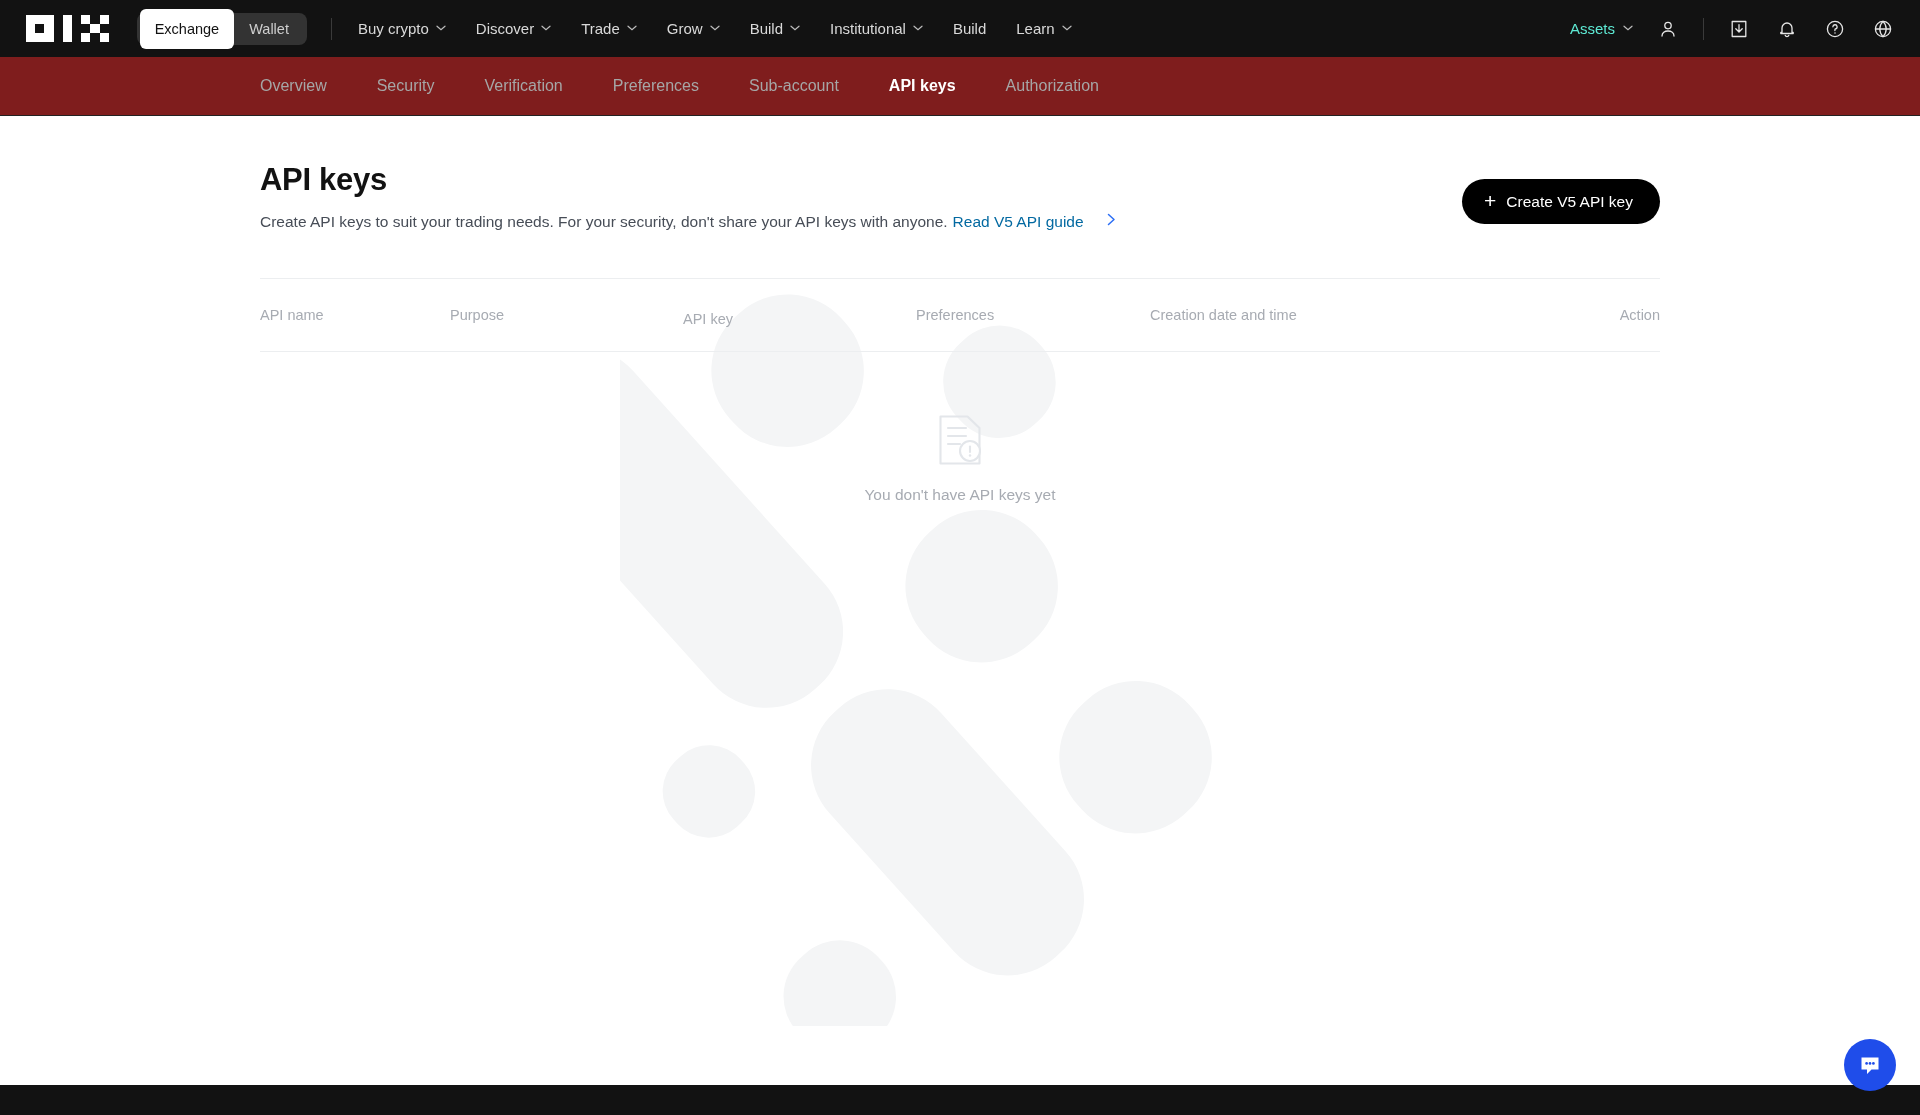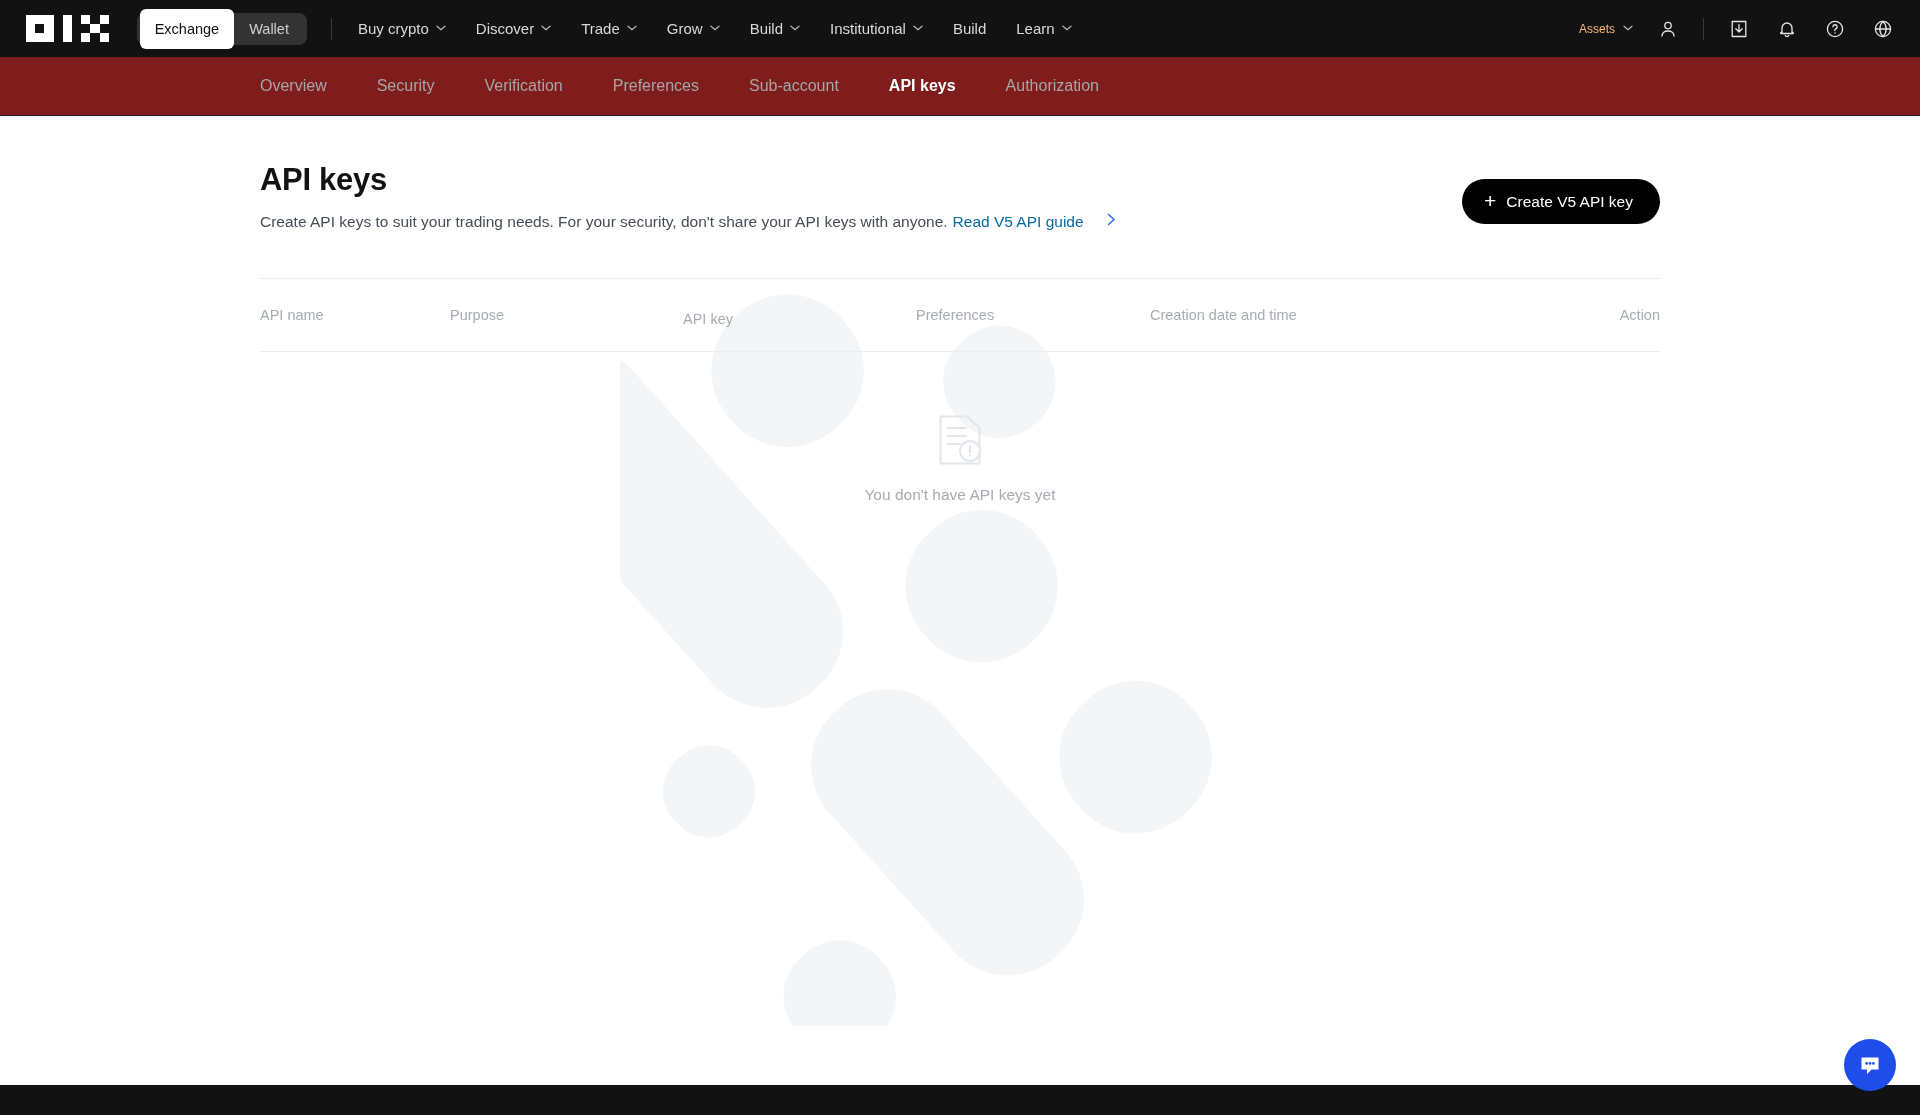--- a/index.html
+++ b/index.html
@@ -62,21 +62,21 @@
   .navitem {
     display: flex; align-items: center; gap: 7px;
     color: #d9d9d9; font-size: 15px; cursor: pointer; white-space: nowrap;
   }
   .chev { display: inline-block; width: 10px; height: 10px; position: relative; top: -1px; }
   .chev svg { display: block; }
 
   .spacer { flex: 1 1 auto; }
 
   .rightzone { display: flex; align-items: center; gap: 22px; }
-  .assets { display: flex; align-items: center; gap: 8px; color: #fdba74; font-size: 12px; cursor: pointer; }
+  .assets { display: flex; align-items: center; gap: 8px; color: #5eead4; font-size: 15px; cursor: pointer; }
   .icobtn {
     width: 26px; height: 26px; display: flex; align-items: center; justify-content: center;
     cursor: pointer; color: #e6e6e6;
   }
 
   
   .subnav {
     height: 59px;
     background: #7f1d1d;
     display: flex;

